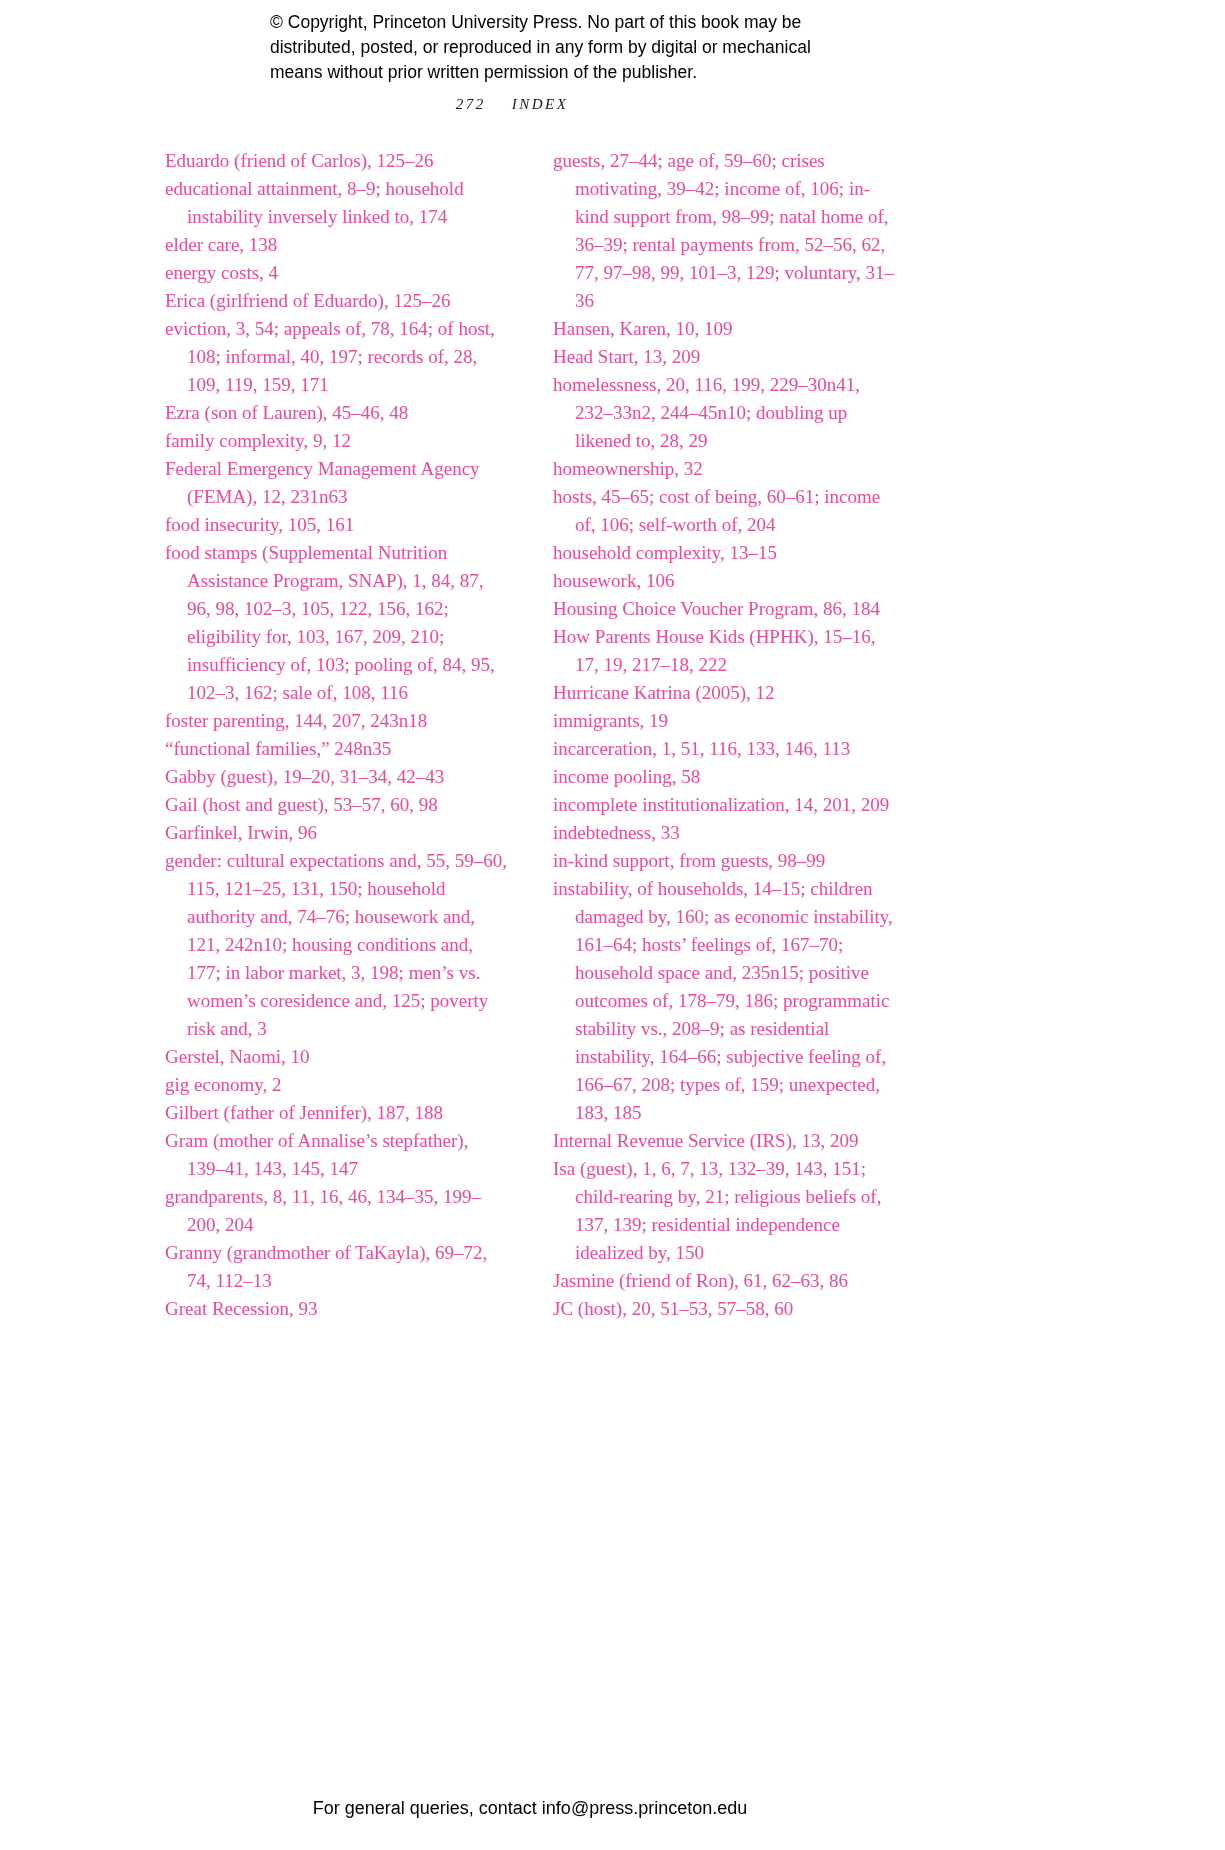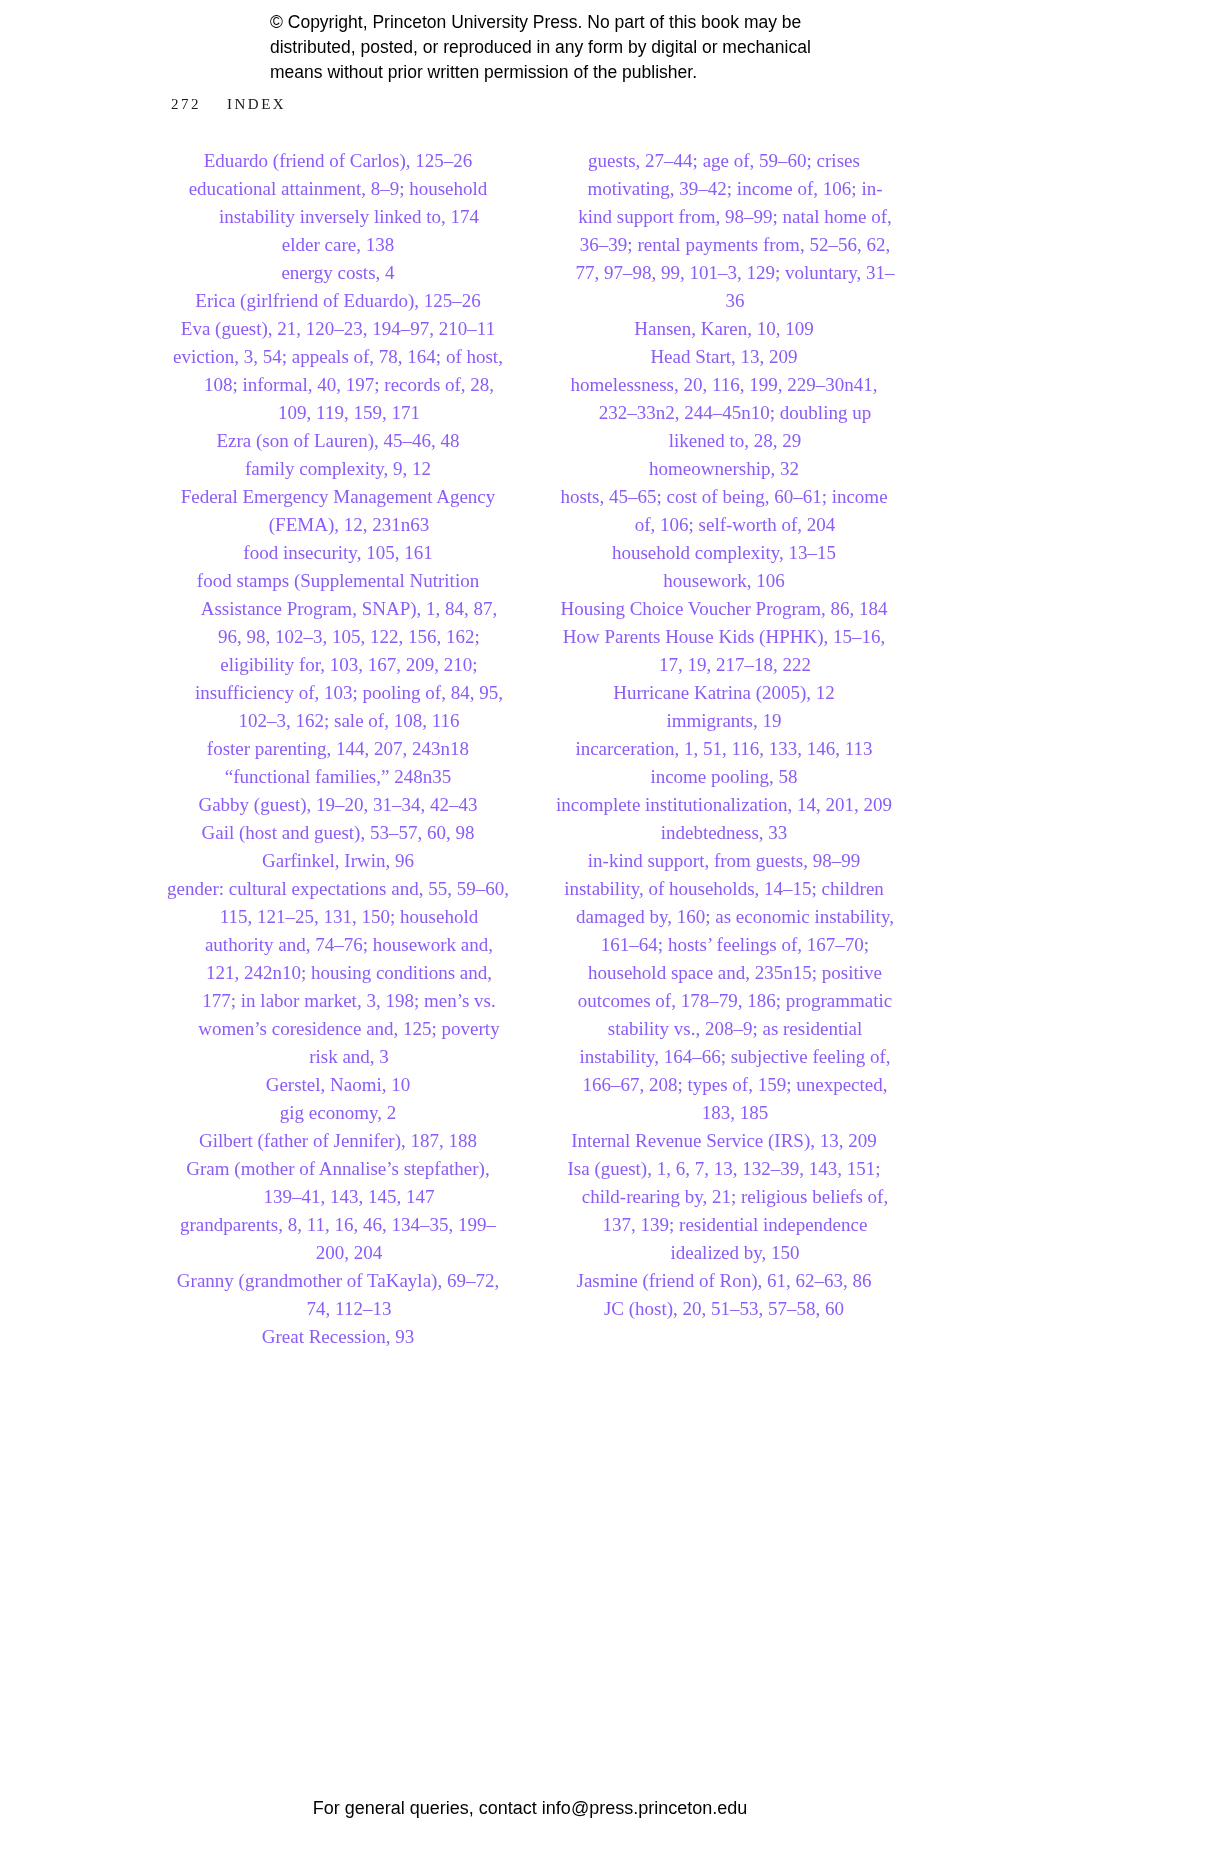--- a/index.html
+++ b/index.html
@@ -21,45 +21,45 @@
     top: 10px;
     width: 640px;
     font-family: "Liberation Sans", sans-serif;
     font-size: 17.5px;
     line-height: 25px;
     color: #000000;
     margin-left: 45px;
   }
   .page-header {
     position: absolute;
-    left: 171px;
+    left: 147px;
     top: 96px;
     width: 730px;
-    text-align: left;
+    text-align: center;
     font-size: 15px;
     letter-spacing: 2.5px;
     color: #1a1a1a;
+    font-style: italic;
   }
   .page-header .pagenum {
     margin-right: 26px;
   }
   .index-columns {
     position: absolute;
     left: 165px;
     top: 147px;
     width: 730px;
     display: flex;
     gap: 42px;
   }
   .col {
     width: 346px;
     font-size: 19px;
     line-height: 28px;
-    color: #8b5cf6;
-    text-align: center;
+    color: #ec4899;
   }
   .col.right {
     width: 342px;
   }
   .entry {
     padding-left: 22px;
     text-indent: -22px;
   }
   .entry.gap {
   }
@@ -87,21 +87,20 @@
   <span class="pagenum">272</span><span>INDEX</span>
 </div>
 
 <div class="index-columns">
   <div class="col left">
       <div class="entry">Eduardo (friend of Carlos), 125–26</div>
       <div class="entry">educational attainment, 8–9; household instability inversely linked to, 174</div>
       <div class="entry">elder care, 138</div>
       <div class="entry">energy costs, 4</div>
       <div class="entry">Erica (girlfriend of Eduardo), 125–26</div>
-      <div class="entry">Eva (guest), 21, 120–23, 194–97, 210–11</div>
       <div class="entry">eviction, 3, 54; appeals of, 78, 164; of host, 108; informal, 40, 197; records of, 28, 109, 119, 159, 171</div>
       <div class="entry">Ezra (son of Lauren), 45–46, 48</div>
       <div class="entry gap">family complexity, 9, 12</div>
       <div class="entry">Federal Emergency Management Agency (FEMA), 12, 231n63</div>
       <div class="entry">food insecurity, 105, 161</div>
       <div class="entry">food stamps (Supplemental Nutrition Assistance Program, SNAP), 1, 84, 87, 96, 98, 102–3, 105, 122, 156, 162; eligibility for, 103, 167, 209, 210; insufficiency of, 103; pooling of, 84, 95, 102–3, 162; sale of, 108, 116</div>
       <div class="entry">foster parenting, 144, 207, 243n18</div>
       <div class="entry">“functional families,” 248n35</div>
       <div class="entry gap">Gabby (guest), 19–20, 31–34, 42–43</div>
       <div class="entry">Gail (host and guest), 53–57, 60, 98</div>

